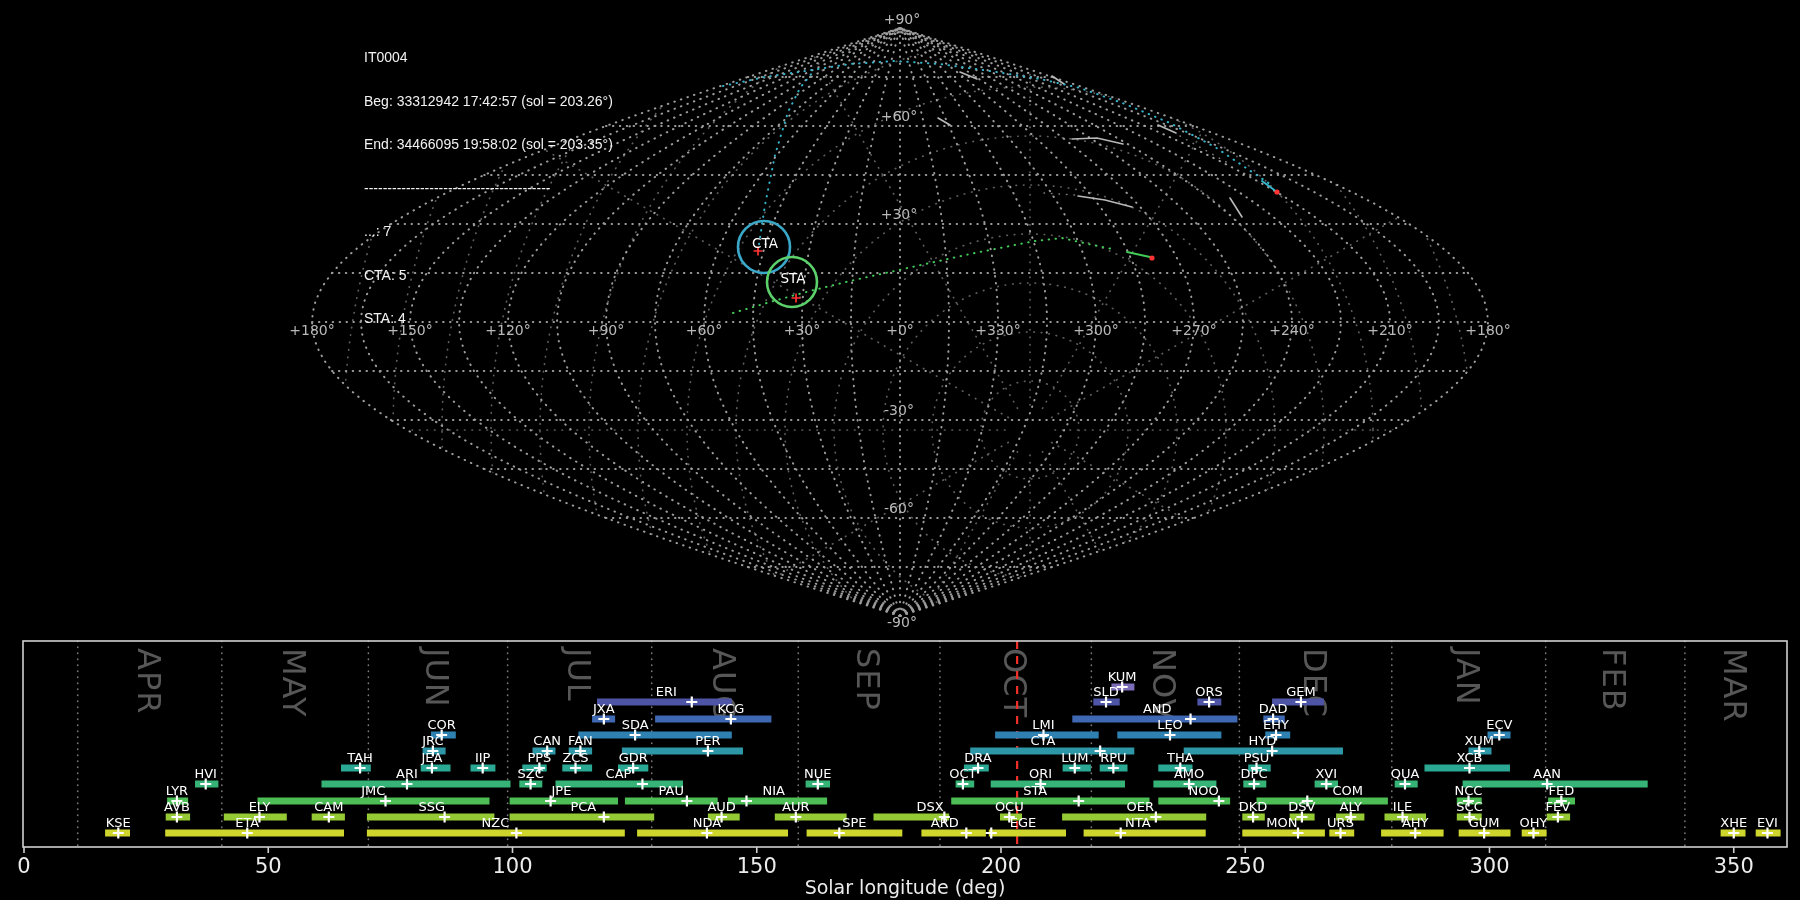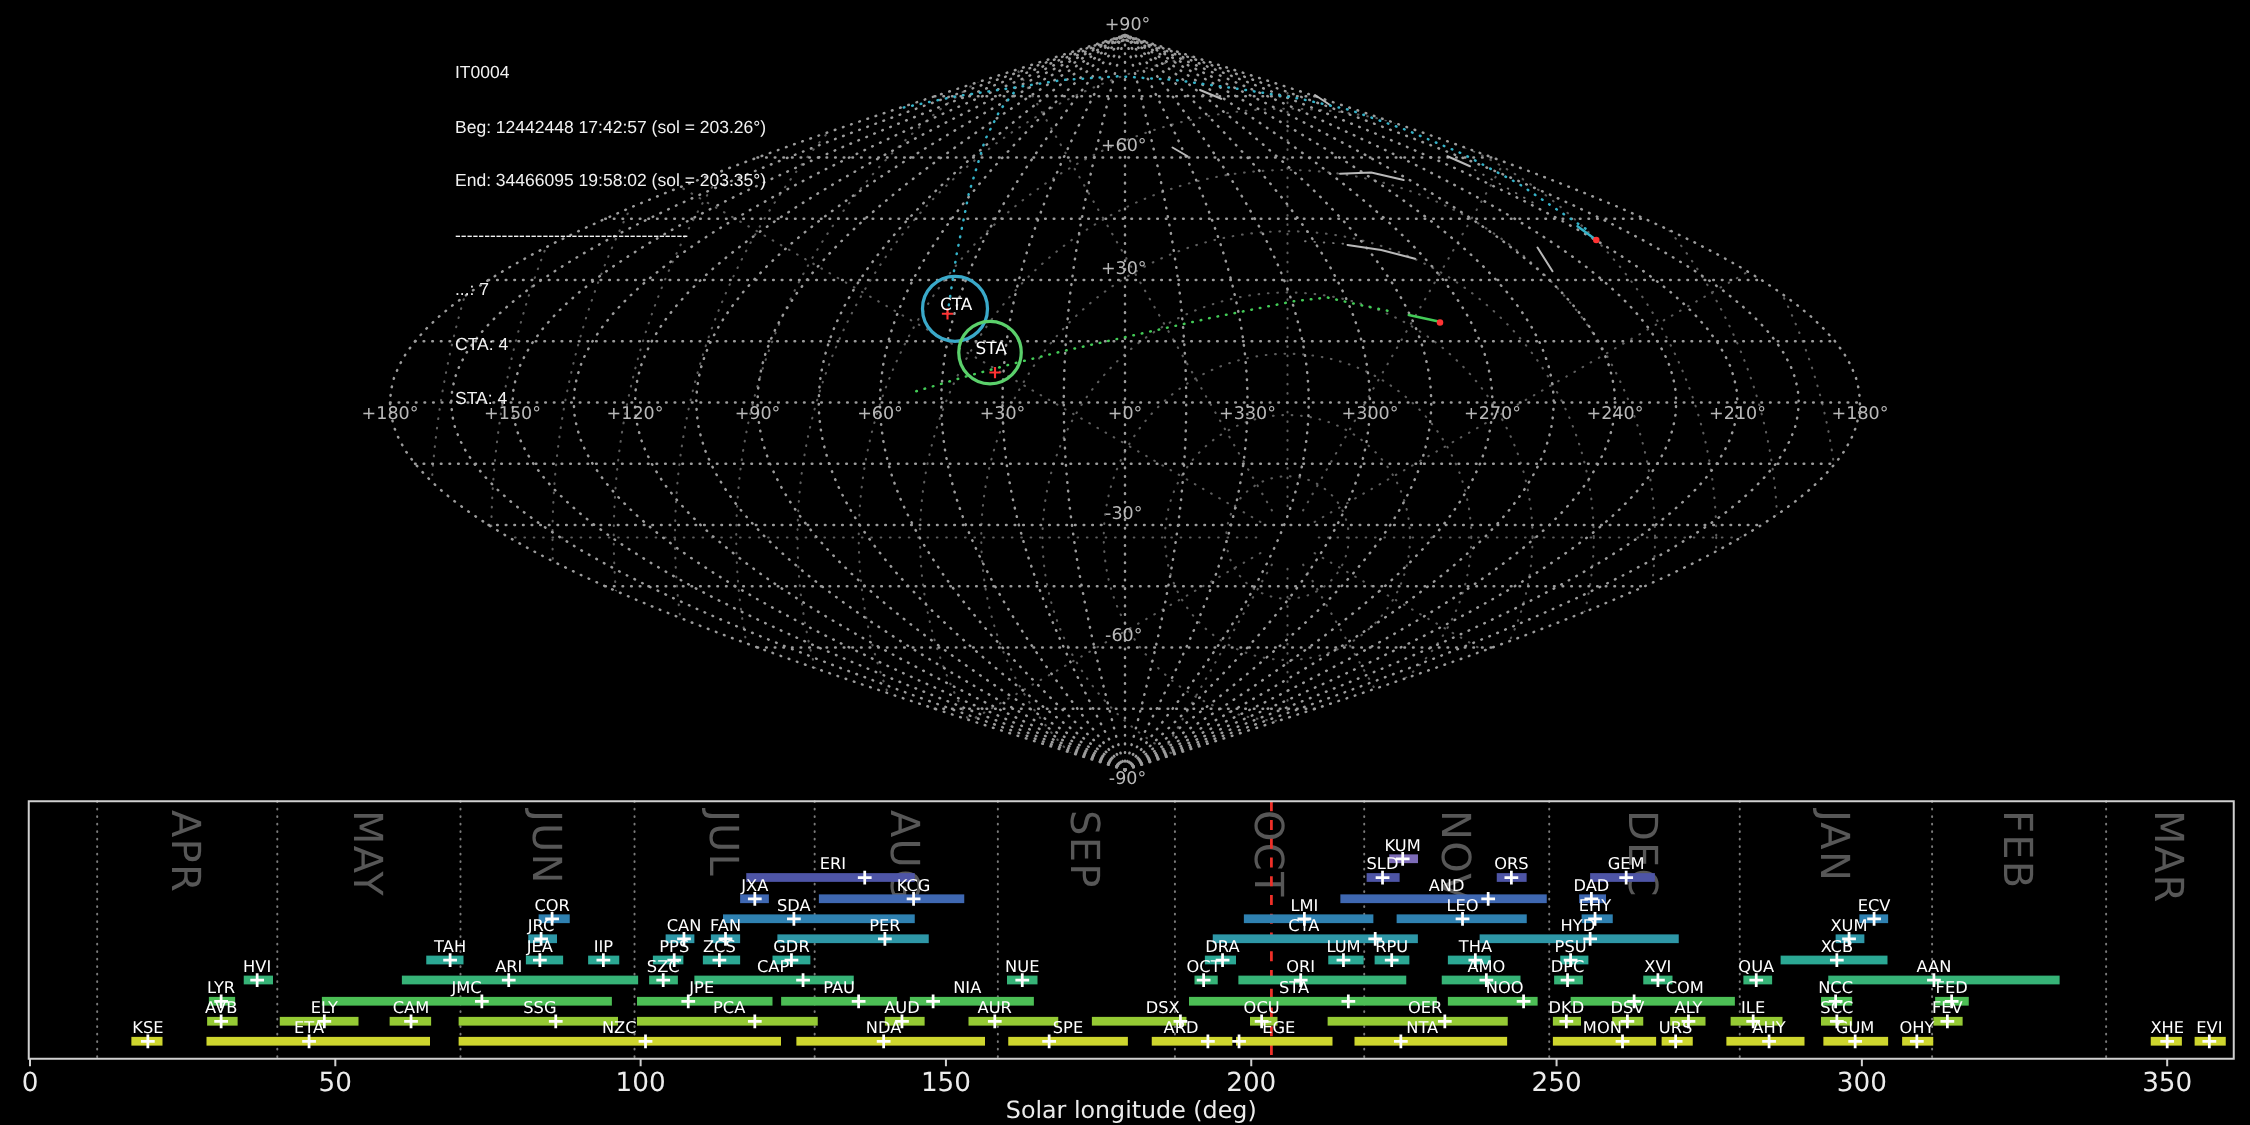--- a/index.html
+++ b/index.html
@@ -9,25 +9,25 @@
         font-family:Liberation Sans, sans-serif;font-size:14px;line-height:14.5px;
         white-space:pre;z-index:5;margin-left:48px;}
   svg text{font-family:"DejaVu Sans",sans-serif;}
 </style>
 </head>
 <body>
 
 <div class="stage">
   <div class="info">
     <div>IT0004</div>
-    <div>Beg: 12442448 17:42:57 (sol = 203.26°)</div>
+    <div>Beg: 33312942 17:42:57 (sol = 203.26°)</div>
     <div>End: 34466095 19:58:02 (sol = 203.35°)</div>
     <div>----------------------------------------</div>
     <div>...: 7</div>
-    <div>CTA: 4</div>
+    <div>CTA: 5</div>
     <div>STA: 4</div>
   </div>
   <svg id="scene" width="1800" height="900" viewBox="0 0 1800 900">
       <g>
         <g clip-path="url(#lens)">
           <circle cx="1030" cy="430" r="49" stroke="#5e5e5e" stroke-width="1.7" fill="none" stroke-linecap="round" stroke-dasharray="0.5 7"></circle>
           <circle cx="1030" cy="430" r="98" stroke="#5e5e5e" stroke-width="1.7" fill="none" stroke-linecap="round" stroke-dasharray="0.5 7"></circle>
           <circle cx="1030" cy="430" r="147" stroke="#5e5e5e" stroke-width="1.7" fill="none" stroke-linecap="round" stroke-dasharray="0.5 7"></circle>
           <circle cx="1030" cy="430" r="196" stroke="#5e5e5e" stroke-width="1.7" fill="none" stroke-linecap="round" stroke-dasharray="0.5 7"></circle>
           <circle cx="1030" cy="430" r="245" stroke="#5e5e5e" stroke-width="1.7" fill="none" stroke-linecap="round" stroke-dasharray="0.5 7"></circle>

